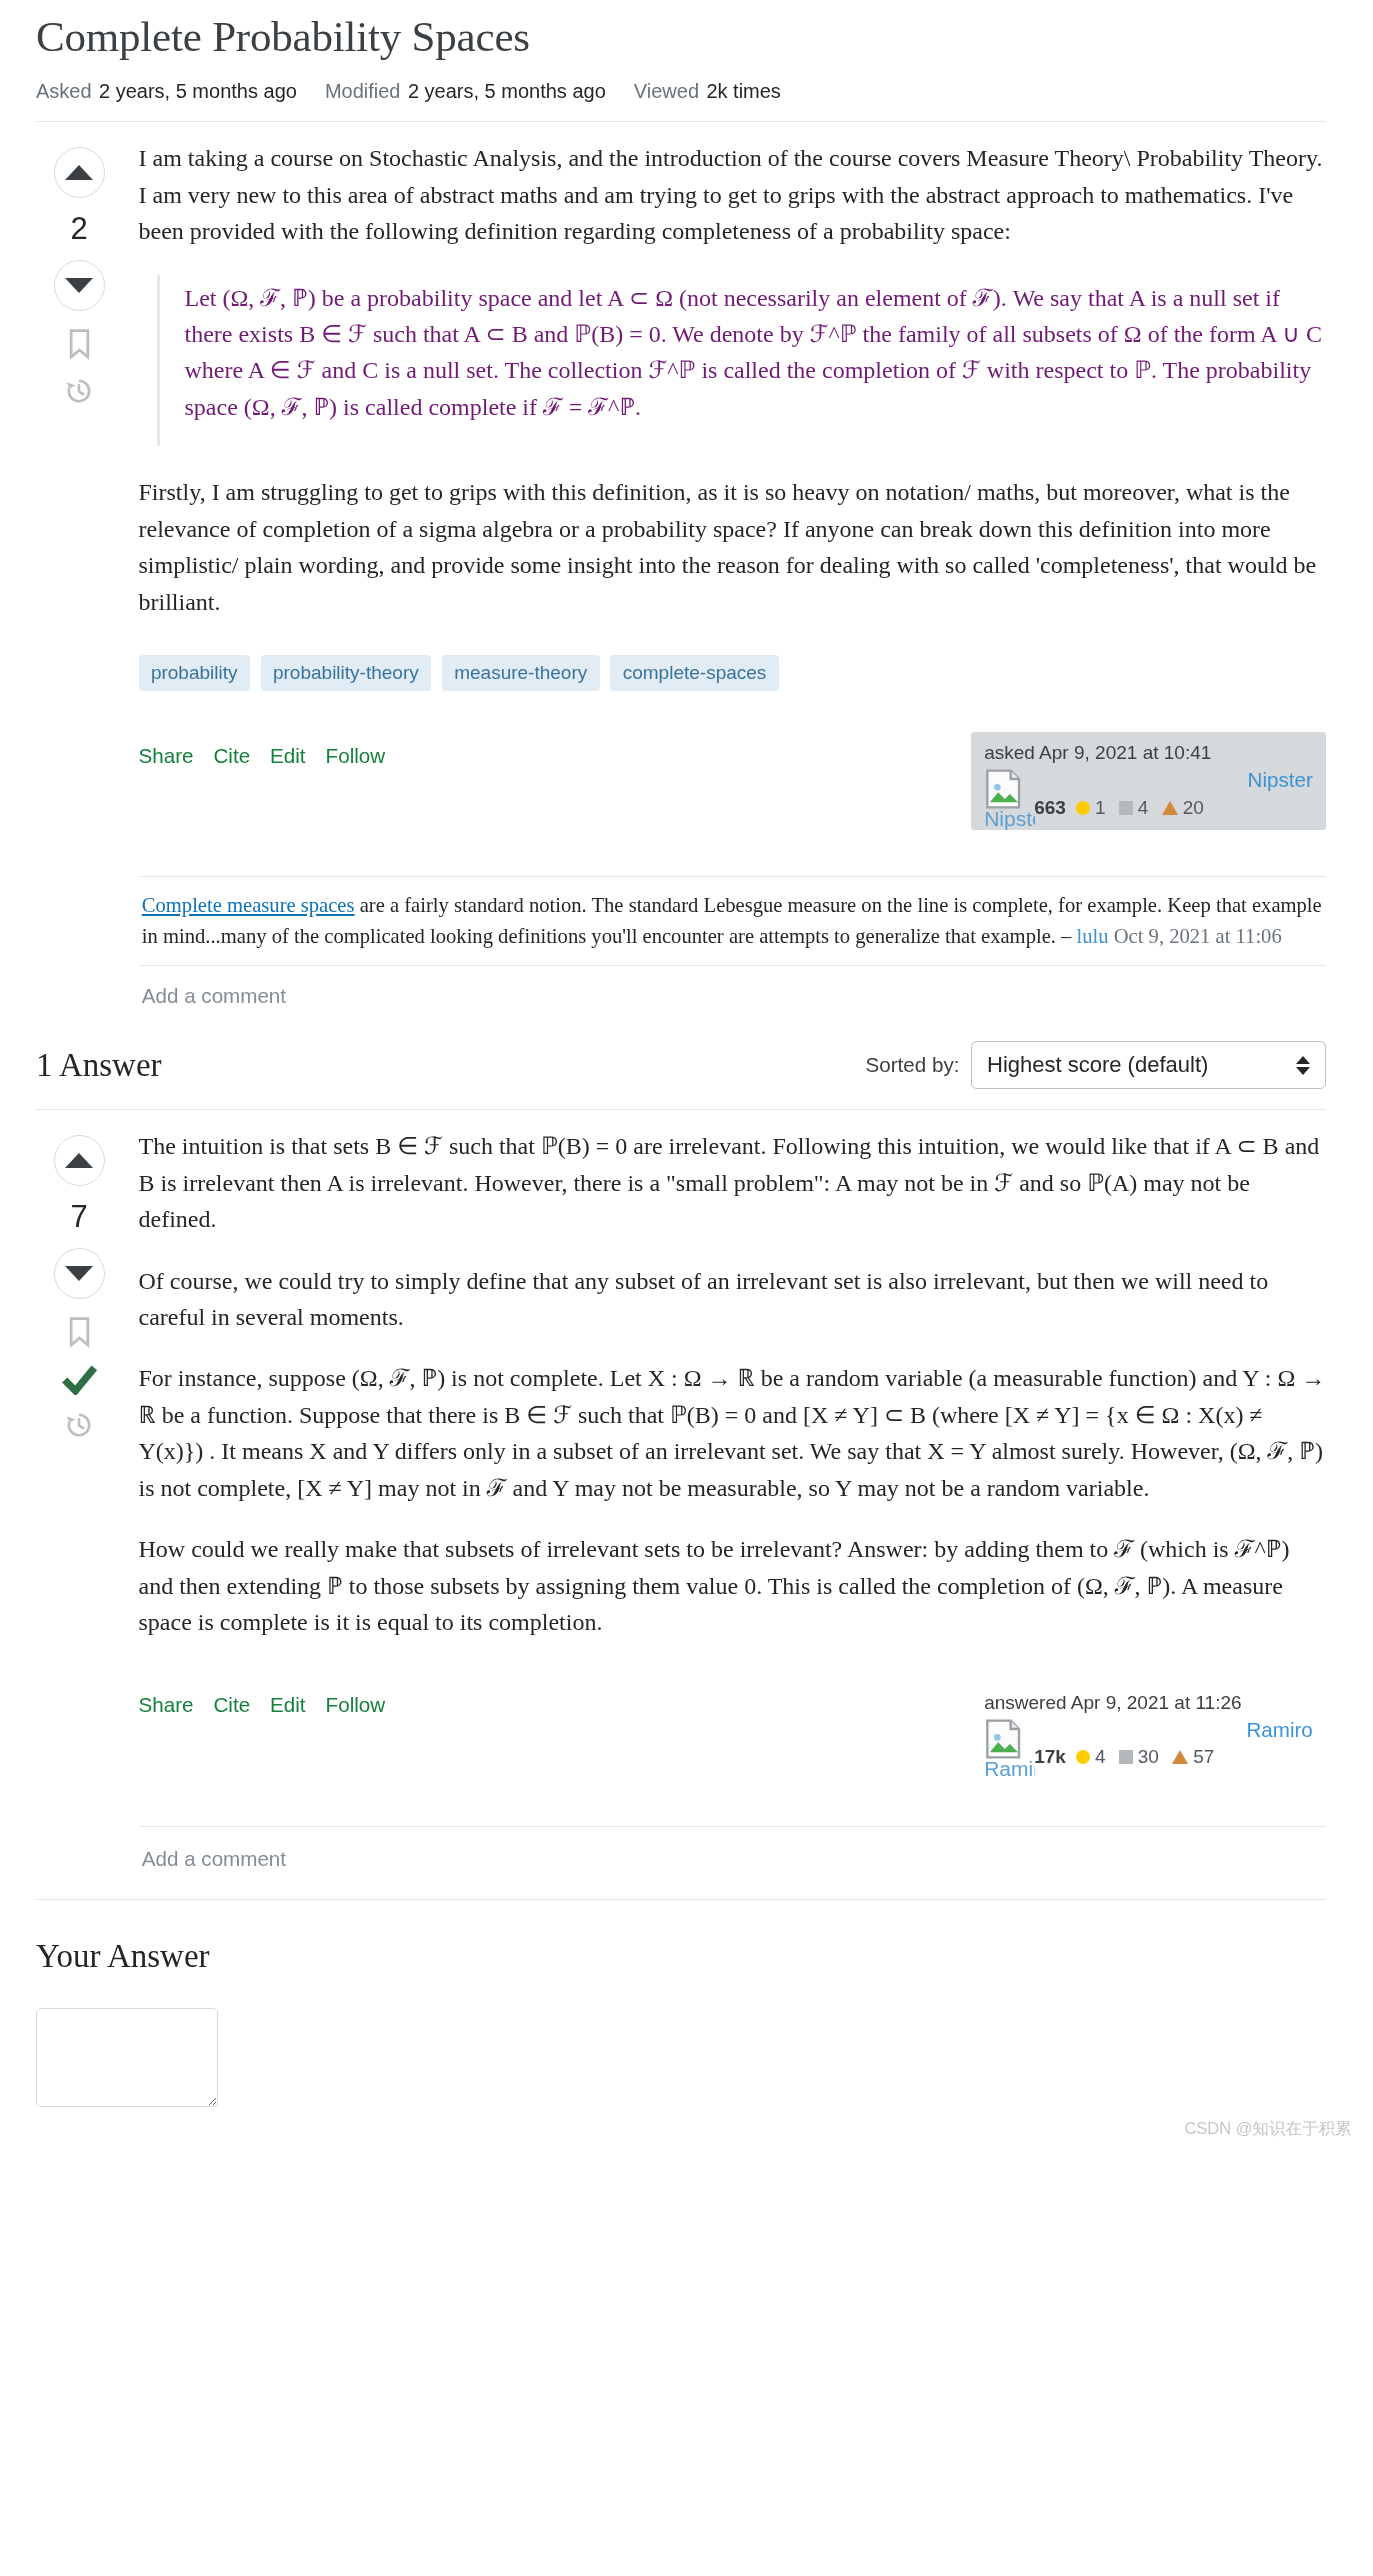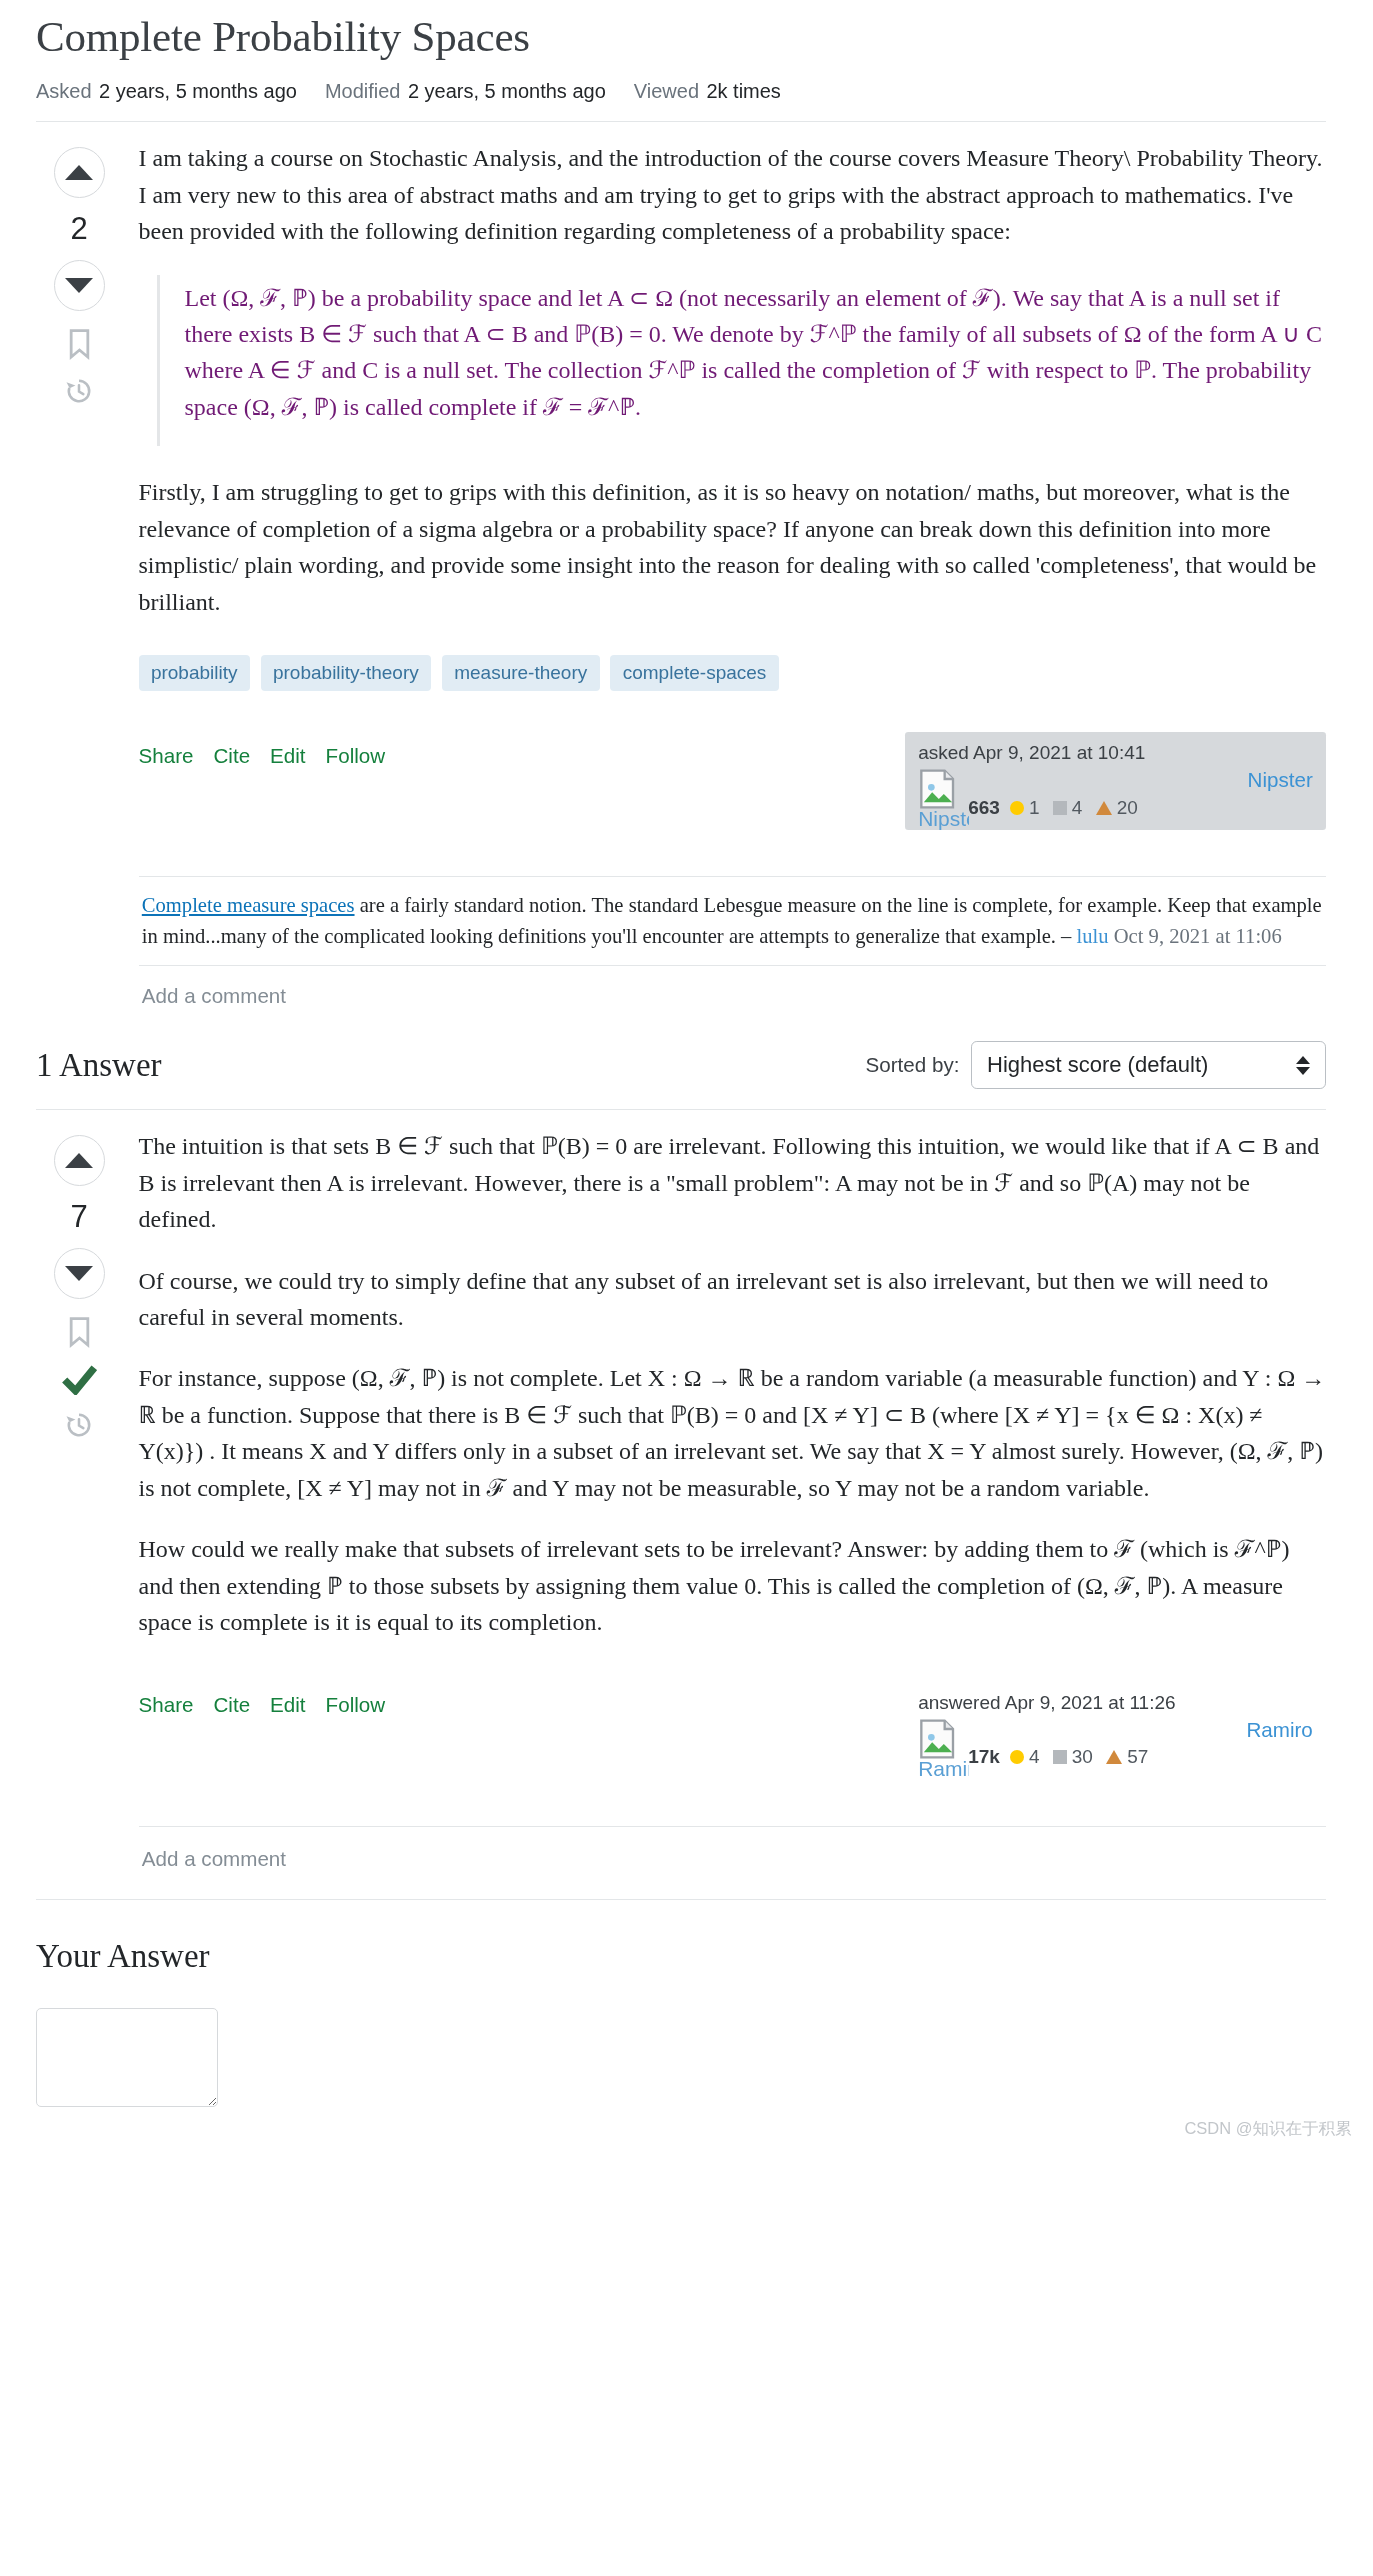--- a/index.html
+++ b/index.html
@@ -68,21 +68,21 @@
   .tag {
     background: #e1ecf4; color: #39739d;
     font-size: 19px; padding: 7.4px 12.4px; border-radius: 4.1px;
     line-height: 1.1; cursor: pointer; font-family: "Liberation Sans", sans-serif;
   }
 
   
   .post-foot { display: flex; justify-content: space-between; align-items: flex-start; margin-top: 41px; }
   .actions { display: flex; gap: 20px; font-size: 20.6px; color: #15803d; padding-top: 11.6px; }
   .actions span { cursor: pointer; }
-  .usercard { background: #d6d9dc; border-radius: 3.3px; padding: 10px 13.2px 11.6px 13.2px; width: 421px; }
+  .usercard { background: #d6d9dc; border-radius: 3.3px; padding: 10px 13.2px 11.6px 13.2px; width: 355px; }
   .uc-time { font-size: 19px; color: #3b4045; margin-bottom: 5px; }
   .uc-row { display: flex; align-items: flex-start; gap: 10px; }
   .brokenimg { width: 40px; height: 40px; flex: 0 0 40px; position: relative; }
   .bi-svg { display: block; }
   .uc-alt { font-size: 21px; color: #5a9fd4; width: 51px; overflow: hidden; white-space: nowrap; position: absolute; left: 0; top: 38px; }
   .uc-right { flex: 1 1 auto; }
   .uc-name { font-size: 20.6px; color: #3b92d4; line-height: 1.1; cursor: pointer; margin-bottom: 5px; text-align: right; }
   .uc-badges { display: flex; align-items: center; gap: 5px; font-size: 19px; color: #3b4045; }
   .uc-rep { font-weight: bold; margin-right: 5px; }
   .dot-gold { width: 14px; height: 14px; border-radius: 50%; background: #ffcc01; display: inline-block; }

